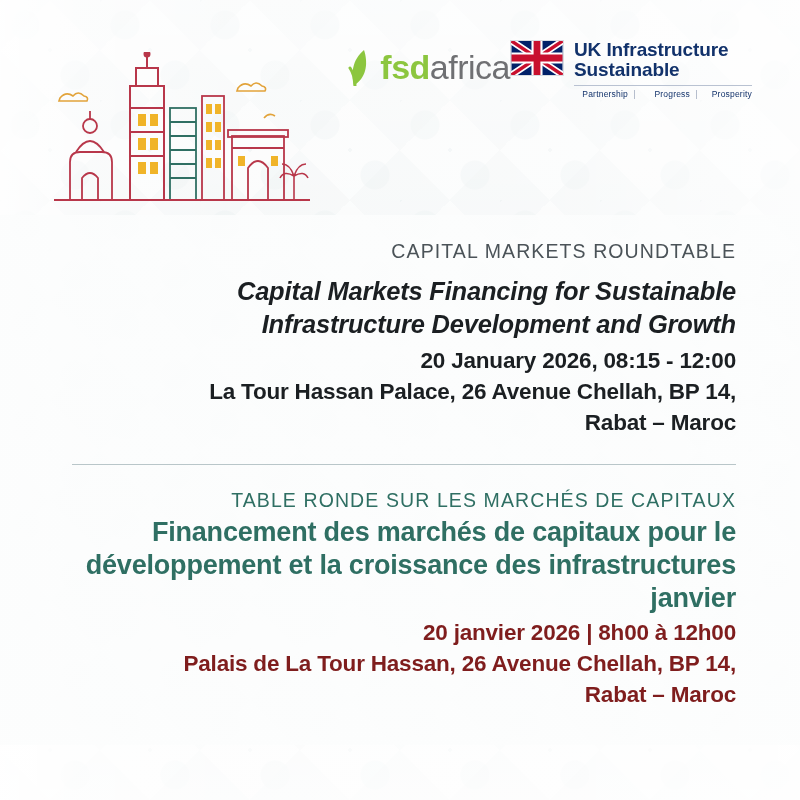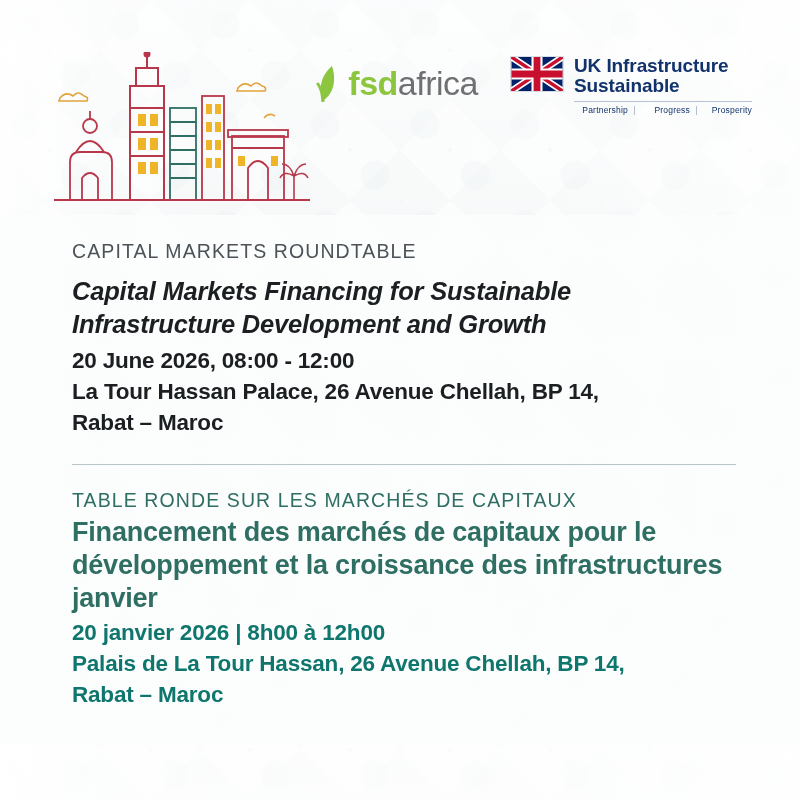--- a/index.html
+++ b/index.html
@@ -64,24 +64,23 @@
     position: absolute;
     left: 52px;
     top: 52px;
     width: 260px;
     height: 150px;
   }
 
   #logos {
     position: absolute;
     right: 48px;
-    top: 56px;
+    top: 40px;
     display: flex;
     align-items: flex-start;
-    gap: 32px;
   }
 
   
   #fsd-logo {
     display: flex;
     align-items: center;
     gap: 6px;
     margin-top: 8px;
   }
   #fsd-logo .leaf {
@@ -133,20 +132,21 @@
   }
   #ukid-tagline span { flex: 1; text-align: right; }
   #ukid-tagline .sep { flex: 0 0 8px; color: #9aa6bb; }
 
   
   #content {
     position: absolute;
     left: 72px;
     right: 64px;
     top: 240px;
+    text-align: right;
   }
 
   .eyebrow-en {
     color: #4b5358;
     font-size: 19.5px;
     letter-spacing: 1.1px;
     font-weight: 400;
     margin-bottom: 12px;
   }
   .title-en {
@@ -179,21 +179,21 @@
     margin-bottom: 4px;
   }
   .title-fr {
     color: #2f6f63;
     font-size: 27px;
     font-weight: 700;
     line-height: 33px;
     letter-spacing: -0.2px;
   }
   .detail-fr {
-    color: #0f766e;
+    color: #7f1d1d;
     font-size: 22.5px;
     font-weight: 700;
     line-height: 31px;
     letter-spacing: -0.2px;
   }
   .gap-sm { height: 2px; }
 </style>
 </head>
 <body>
 
@@ -302,21 +302,21 @@
 
   <div id="content">
 
     <div class="eyebrow-en">CAPITAL MARKETS ROUNDTABLE</div>
 
     <div class="title-en">
       <div>Capital Markets Financing for Sustainable</div>
       <div>Infrastructure Development and Growth</div>
     </div>
 
-    <div class="detail-en">20 June 2026, 08:00 - 12:00</div>
+    <div class="detail-en">20 January 2026, 08:15 - 12:00</div>
     <div class="detail-en">La Tour Hassan Palace, 26 Avenue Chellah, BP 14,</div>
     <div class="detail-en">Rabat – Maroc</div>
 
     <div id="divider"></div>
 
     <div class="eyebrow-fr">TABLE RONDE SUR LES MARCHÉS DE CAPITAUX</div>
 
     <div class="title-fr">
       <div>Financement des marchés de capitaux pour le</div>
       <div>développement et la croissance des infrastructures</div>

